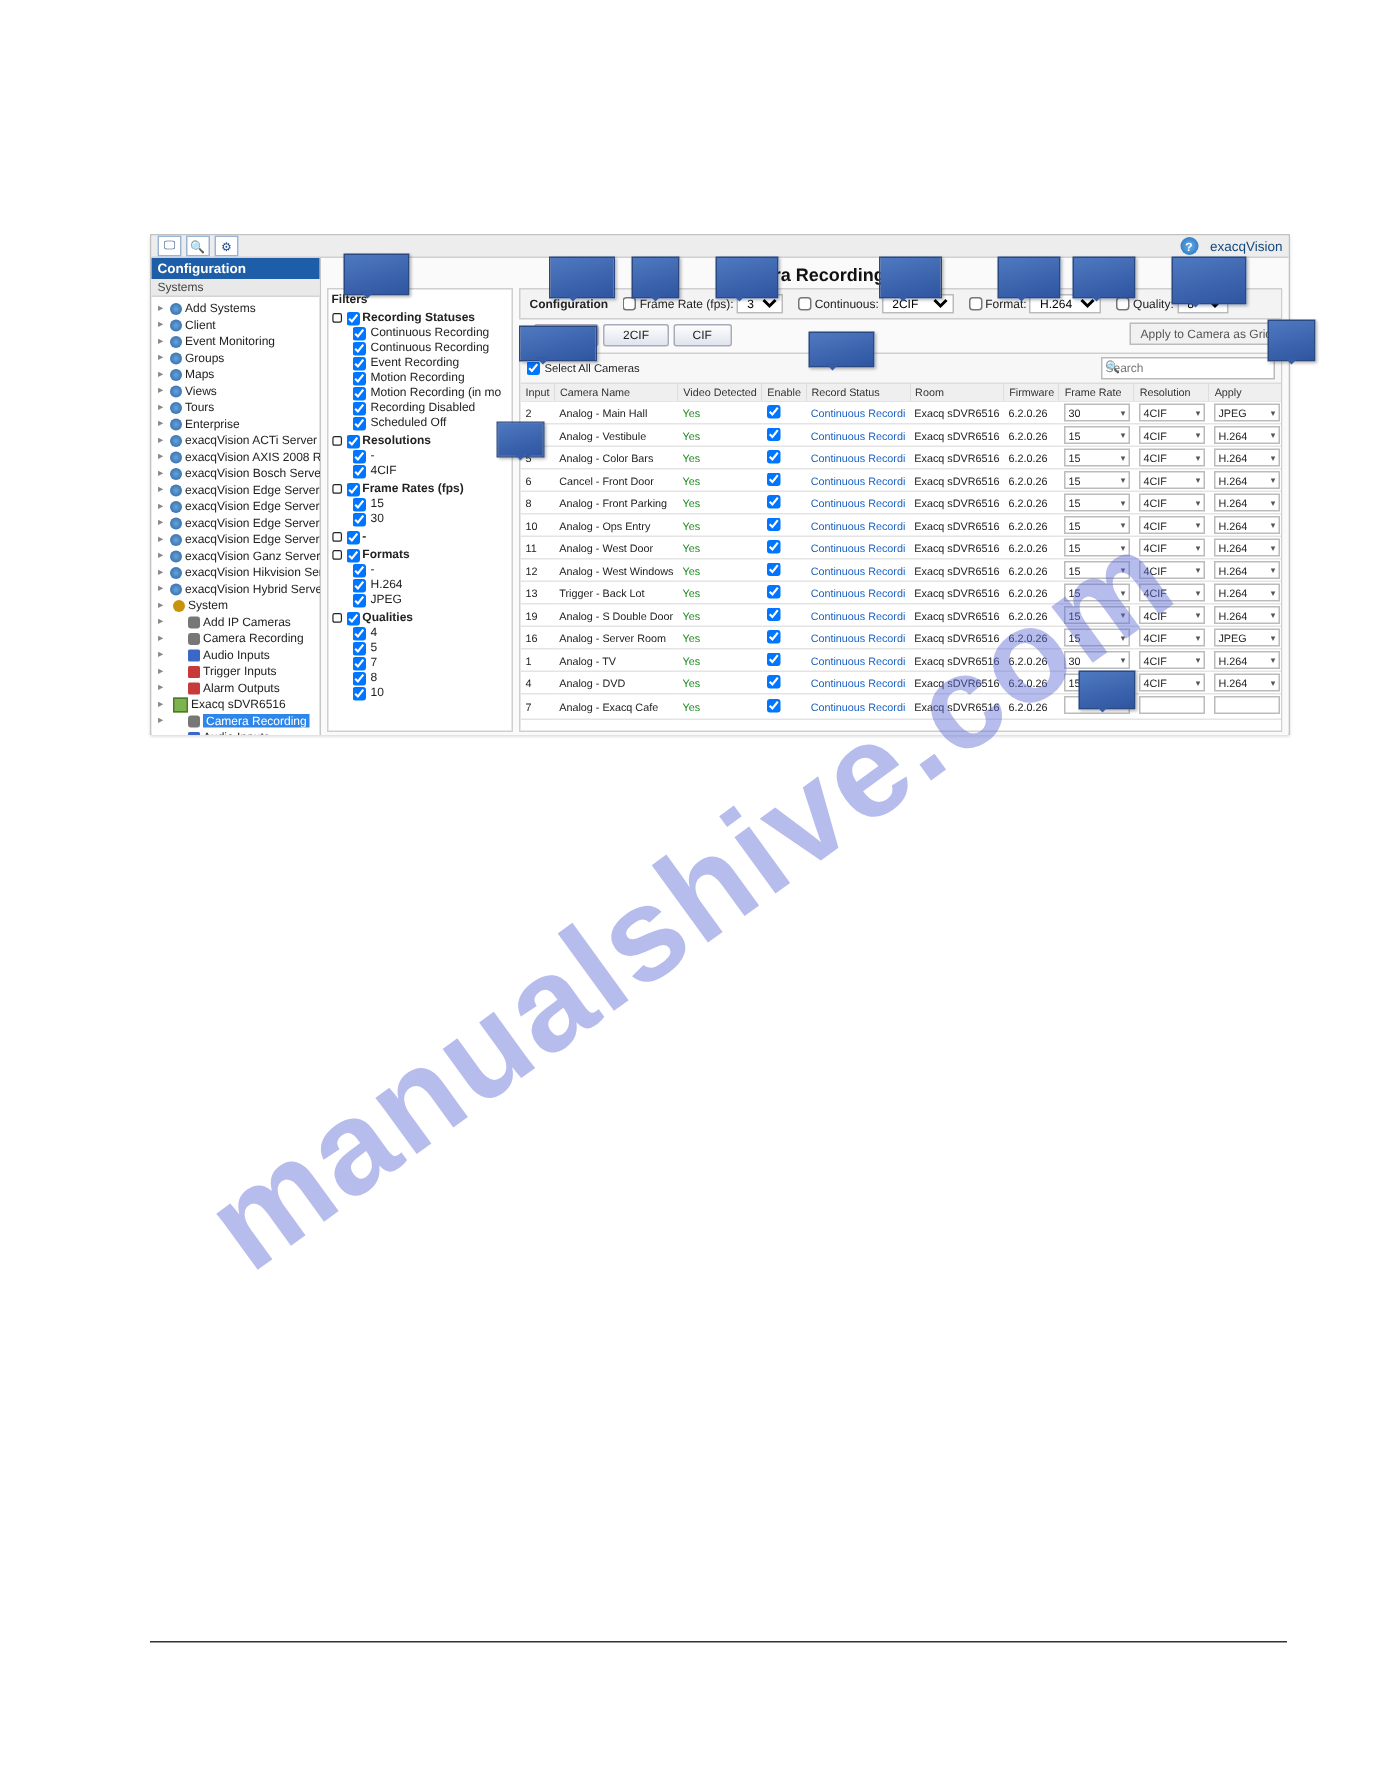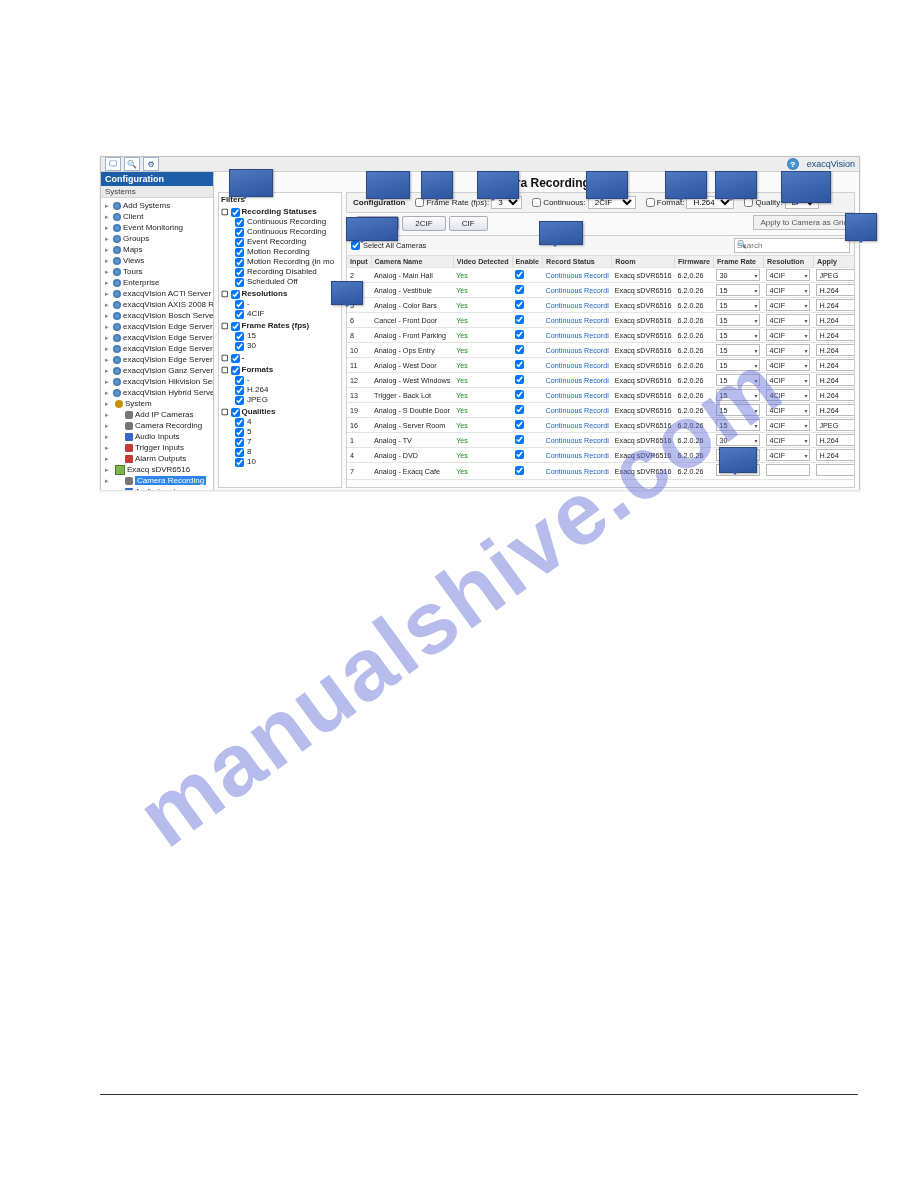--- a/index.html
+++ b/index.html
@@ -44,21 +44,21 @@
   .resbtn{border:1px solid #aab;background:linear-gradient(#fdfdfd,#e0e4ee);padding:2px 12px;font-size:8px;border-radius:2px;cursor:pointer}
   .applygrid{margin-left:auto;font-size:8px;border:1px solid #bcbcbc;background:#f1f1f1;padding:2px 6px;cursor:pointer;color:#555}
   .cameras{flex:1;border:1px solid #cfcfcf;background:#fff;margin-top:4px;display:flex;flex-direction:column;overflow:hidden;font-size:7.5px}
   .camhdr{display:flex;align-items:center;justify-content:space-between;padding:2px 4px;border-bottom:1px solid #ddd;background:#f7f7f7}
   .search{position:relative}
   .search input{width:110px;}
   .search .mg{position:absolute;left:3px;top:2px;color:#888;font-size:8px}
   .tbl{flex:1;overflow:auto}
   table{border-collapse:collapse;width:100%;font-size:7.2px}
   th,td{border-bottom:1px solid #e4e4e4;padding:1px 3px;text-align:left;white-space:nowrap}
-  th{background:#efefef;position:sticky;top:0;font-weight:bold;color:#333;border-right:1px solid #ddd}
+  th{background:#efefef;position:sticky;top:0;font-weight:normal;color:#333;border-right:1px solid #ddd}
   td.green{color:#1e8a1e}
   td.blue{color:#1a61c2}
   td .dd{border:1px solid #bbb;background:#fff;display:inline-flex;align-items:center;justify-content:space-between;width:38px;height:10px;padding:0 2px}
   td .dd .ar{font-size:6px;color:#555}
   .footer{display:flex;align-items:center;justify-content:space-between;padding:3px 6px;border-top:1px solid #d4d4d4;background:#f3f3f3;font-size:8px;color:#444}
   .footer .btns{display:flex;gap:6px}
   .footer button{font-size:8px;border:1px solid #bcbcbc;background:#f1f1f1;padding:2px 14px;cursor:pointer}
   .callout{position:absolute;background:linear-gradient(165deg,#4e79c0,#2f55a0);border:1px solid #2a4983;box-shadow:1px 1px 2px rgba(0,0,0,.3)}
   .callout::after{content:"";position:absolute;bottom:-8px;left:10px;border:5px solid transparent;border-top-color:#355ca5}
   

